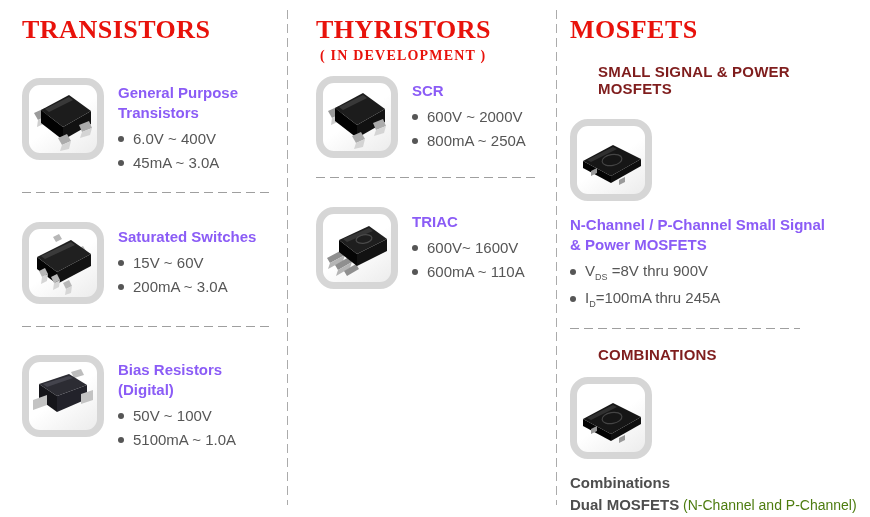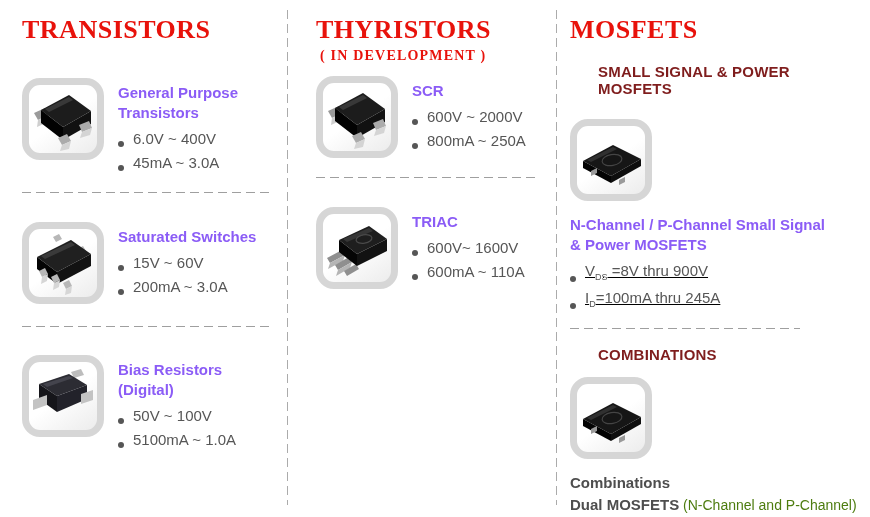--- a/index.html
+++ b/index.html
@@ -36,21 +36,21 @@
     width:82px;height:82px;box-sizing:border-box;flex-shrink:0;
     border:7px solid #d6d6d6;border-radius:18px;
     background:linear-gradient(145deg,#ffffff 50%,#ececec);
     display:flex;align-items:center;justify-content:center;
   }
   .info{margin-left:14px;padding-top:5px;}
   .ptitle{
     font-weight:bold;color:#8b5cf6;font-size:15px;line-height:20px;
     white-space:pre-line;
   }
-  .bullet{display:flex;align-items:flex-end;color:#565656;font-size:15px;margin-top:7px;}
+  .bullet{display:flex;align-items:center;color:#565656;font-size:15px;margin-top:7px;}
   .dot{width:6px;height:6px;border-radius:50%;background:#565656;margin-right:9px;flex-shrink:0;}
   sub{font-size:9px;}
   .hdiv{
     height:1px;
     background:repeating-linear-gradient(90deg,#9f9f9f 0 9px,transparent 9px 14px);
   }
   .combo-line{color:#4e4e4e;font-size:15px;line-height:22px;font-weight:bold;}
   .combo-line .normal{font-weight:normal;font-size:14px;color:#4d7c0f;}
 
   
@@ -62,21 +62,21 @@
 
   
   #col-thyristors .section-1{margin-top:12px;}
   #col-thyristors .hdiv-1{margin-top:19px;}
   #col-thyristors .section-2{margin-top:29px;}
 
   
   #col-mosfets .red-sub-1{margin-top:17px;}
   #col-mosfets .card-1{margin-top:22px;}
   #col-mosfets .mos-title{margin-top:14px;}
-  #col-mosfets .mos-bullets{margin-top:4px;text-decoration:underline;}
+  #col-mosfets .mos-bullets{margin-top:4px;}
   #col-mosfets .hdiv-3{margin-top:19px;width:230px;}
   #col-mosfets .red-sub-2{margin-top:17px;}
   #col-mosfets .card-2{margin-top:14px;}
   #col-mosfets .combo-lines{margin-top:13px;}
 </style>
 </head>
 <body>
 
 <div class="vdivider" id="vdiv1"></div>
 <div class="vdivider" id="vdiv2"></div>

